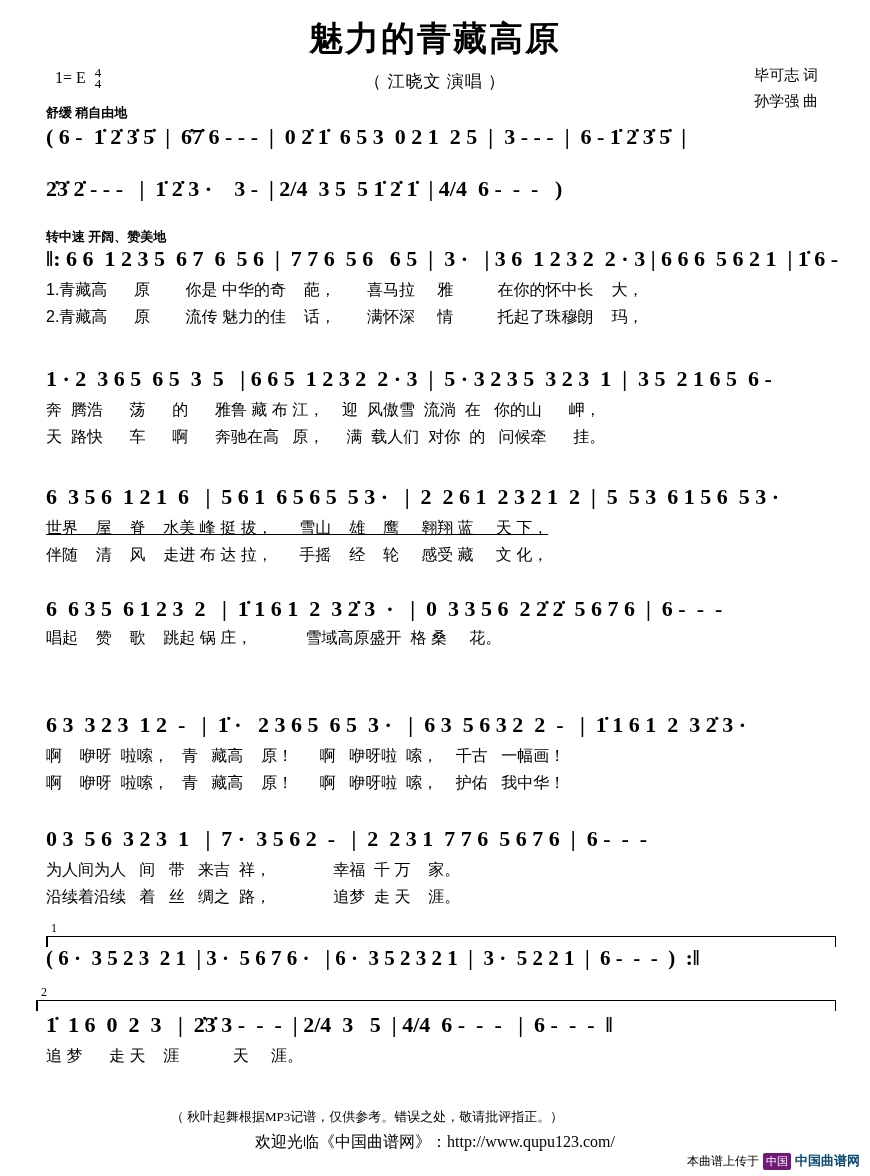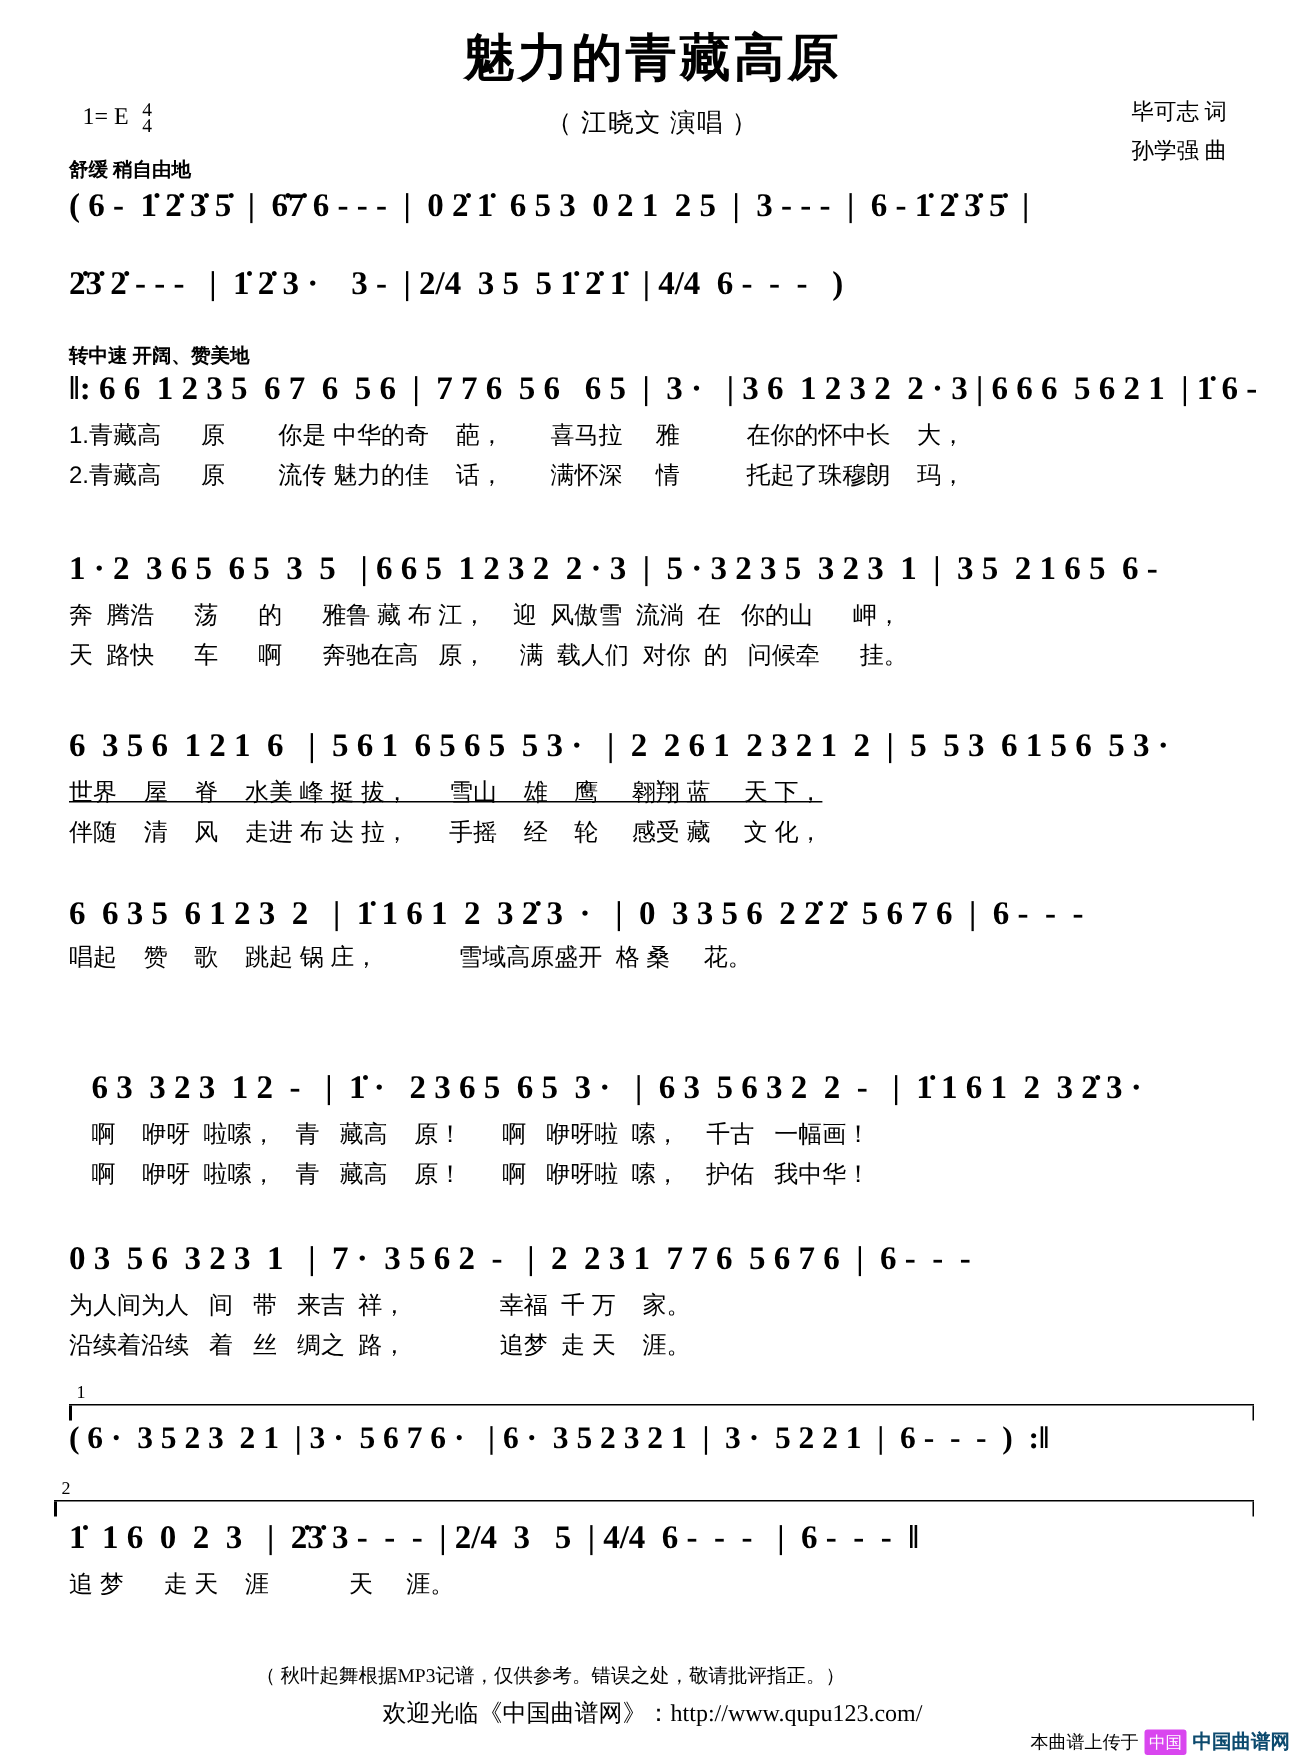--- a/index.html
+++ b/index.html
@@ -100,21 +100,21 @@
   .bottom-right {
     position: absolute;
     right: 10px;
     bottom: 6px;
     font-size: 12px;
     display: flex;
     align-items: center;
     gap: 4px;
   }
   .logo-badge {
-    background: #d946ef;
+    background: #701a75;
     color: #fff;
     font-size: 11px;
     padding: 1px 3px;
     border-radius: 2px;
     font-family: "Liberation Sans", sans-serif;
   }
   .logo-text { color: #0c4a6e; font-size: 13px; font-weight: bold; }
 
   
   .bracket {
@@ -186,21 +186,21 @@
     <div class="notes">6  3 5 6  1 2 1  6   |  5 6 1  6 5 6 5  5 3 ·   |  2  2 6 1  2 3 2 1  2  |  5  5 3  6 1 5 6  5 3 ·</div>
     <div class="lyric" style="margin-top:8px;text-decoration:underline;">世界    屋    脊    水美 峰 挺 拔，      雪山    雄    鹰     翱翔 蓝     天 下，</div>
     <div class="lyric" style="margin-top:6px;">伴随    清    风    走进 布 达 拉，      手摇    经    轮     感受 藏     文 化，</div>
   </div>
 
   <div class="row" style="top:596px;">
     <div class="notes">6  6 3 5  6 1 2 3  2   |  1̇ 1 6 1  2  3 2̇ 3  ·   |  0  3 3 5 6  2 2̇ 2̇  5 6 7 6  |  6 -  -  -</div>
     <div class="lyric" style="margin-top:6px;">唱起    赞    歌    跳起 锅 庄，            雪域高原盛开  格 桑     花。</div>
   </div>
 
-  <div class="row" style="top:712px;margin-left:15px;">
+  <div class="row" style="top:712px;">
     <div class="notes">6 3  3 2 3  1 2  -   |  1̇ ·   2 3 6 5  6 5  3 ·   |  6 3  5 6 3 2  2  -   |  1̇ 1 6 1  2  3 2̇ 3 ·</div>
     <div class="lyric" style="margin-top:8px;">啊    咿呀  啦嗦，   青   藏高    原！      啊   咿呀啦  嗦，    千古   一幅画！</div>
     <div class="lyric" style="margin-top:6px;">啊    咿呀  啦嗦，   青   藏高    原！      啊   咿呀啦  嗦，    护佑   我中华！</div>
   </div>
 
   <div class="row" style="top:826px;">
     <div class="notes">0 3  5 6  3 2 3  1   |  7 ·  3 5 6 2  -   |  2  2 3 1  7 7 6  5 6 7 6  |  6 -  -  -</div>
     <div class="lyric" style="margin-top:8px;">为人间为人   间   带   来吉  祥，              幸福  千 万    家。</div>
     <div class="lyric" style="margin-top:6px;">沿续着沿续   着   丝   绸之  路，              追梦  走 天    涯。</div>
   </div>

